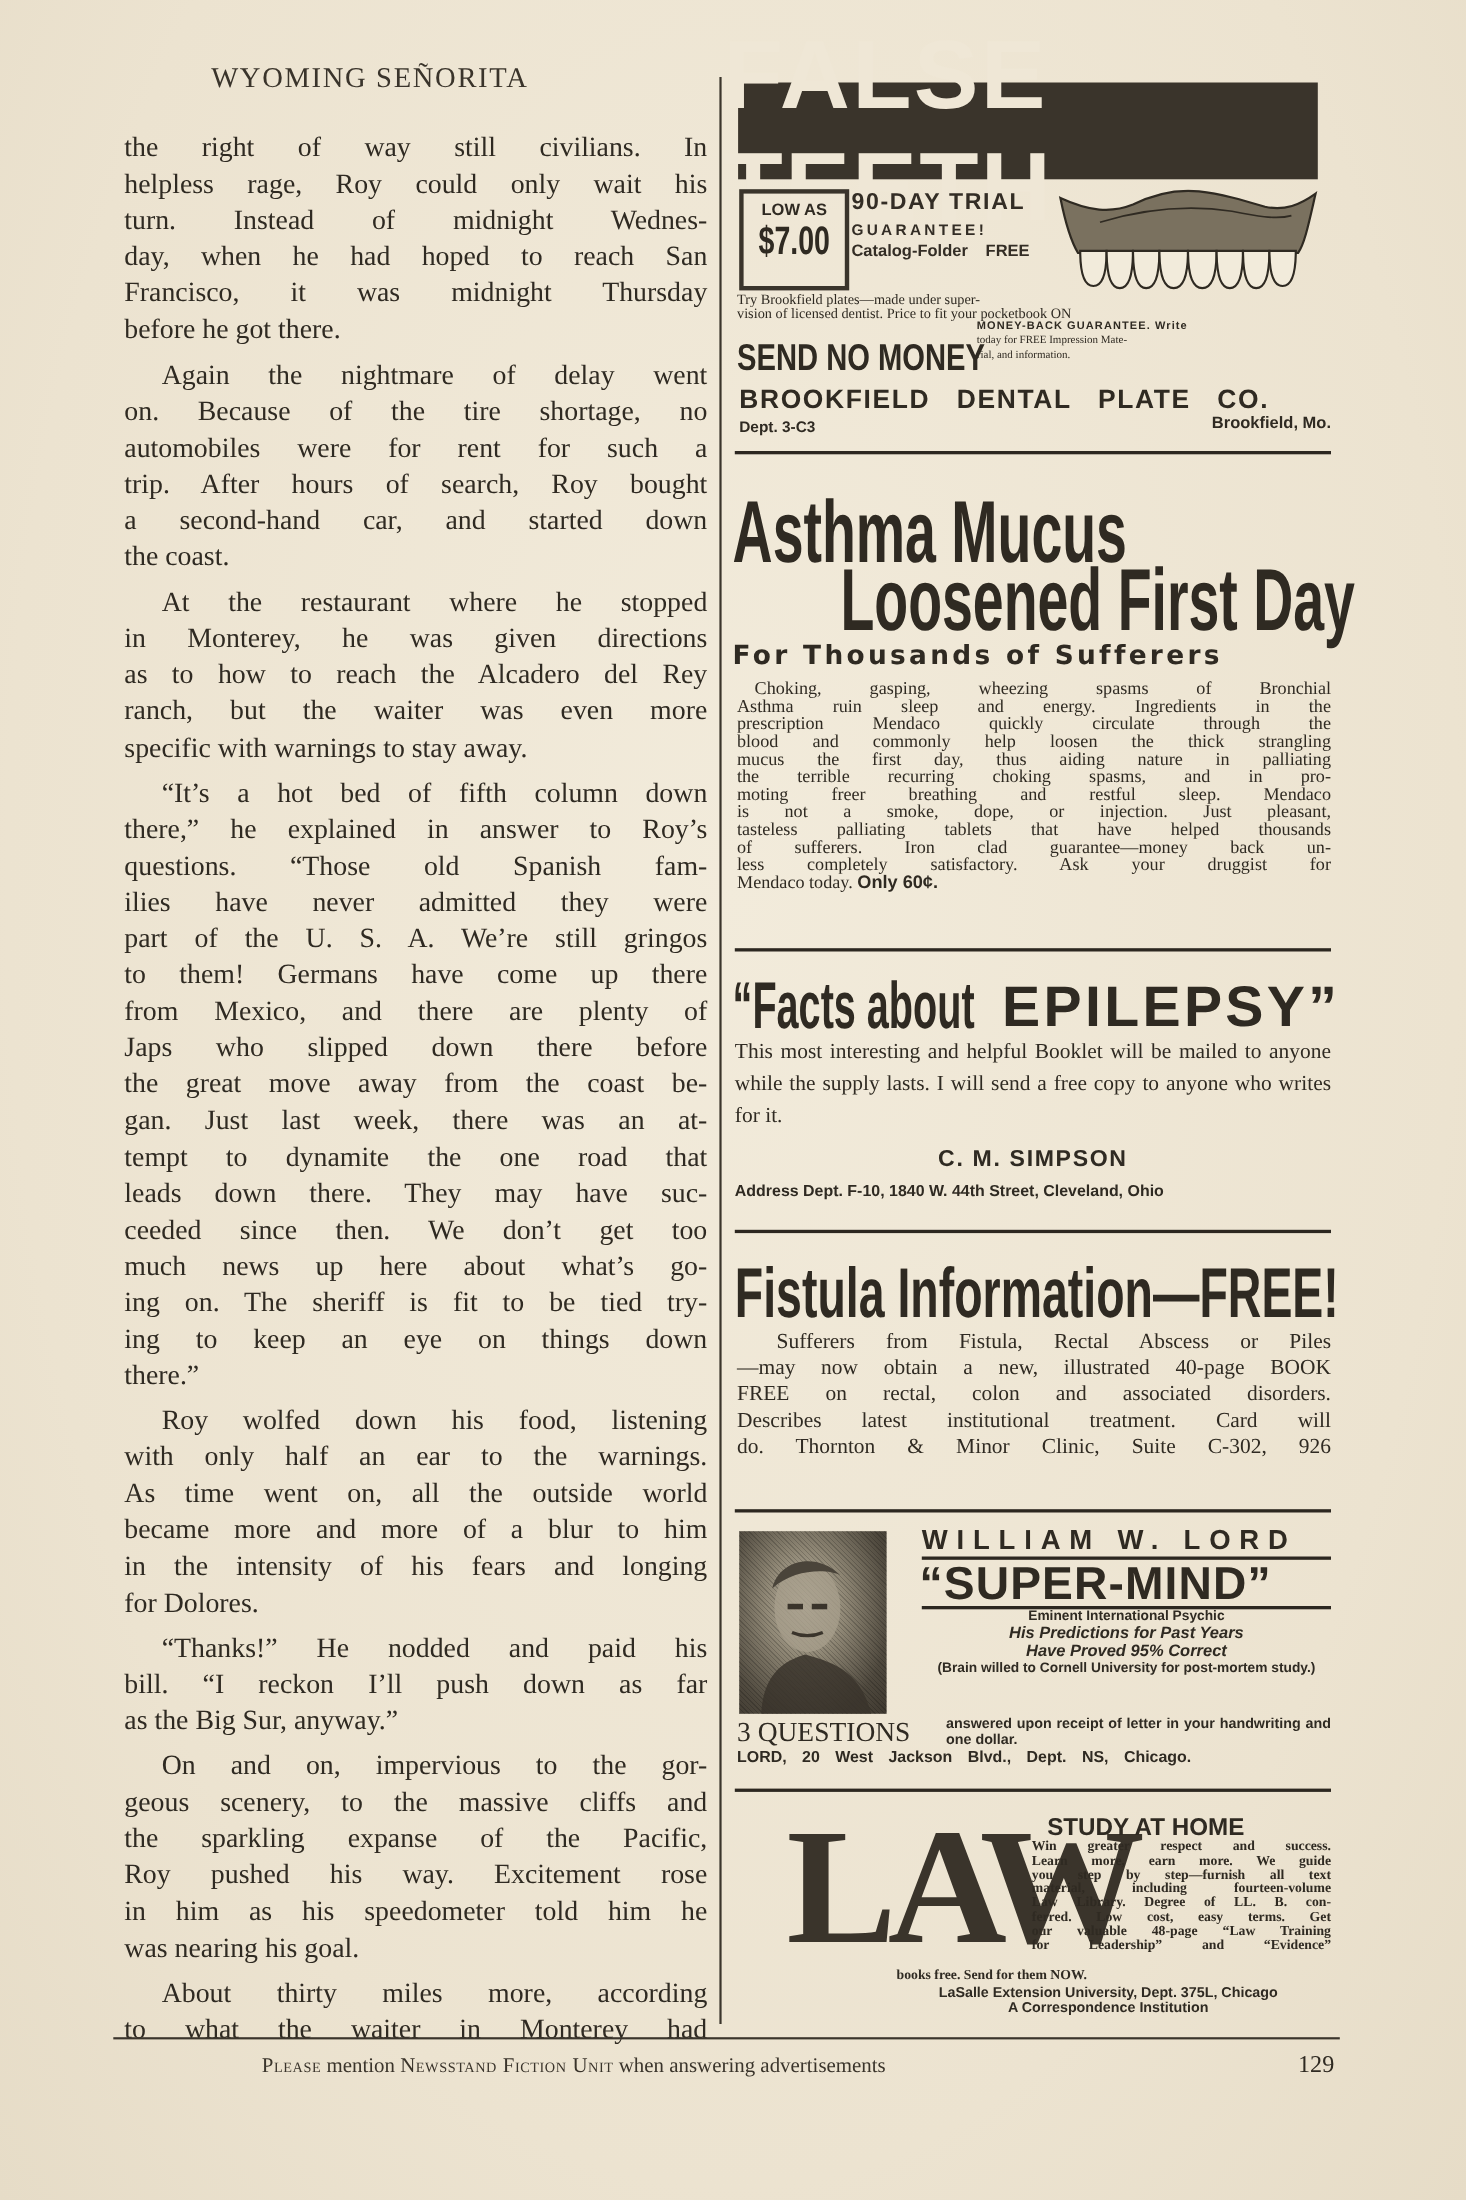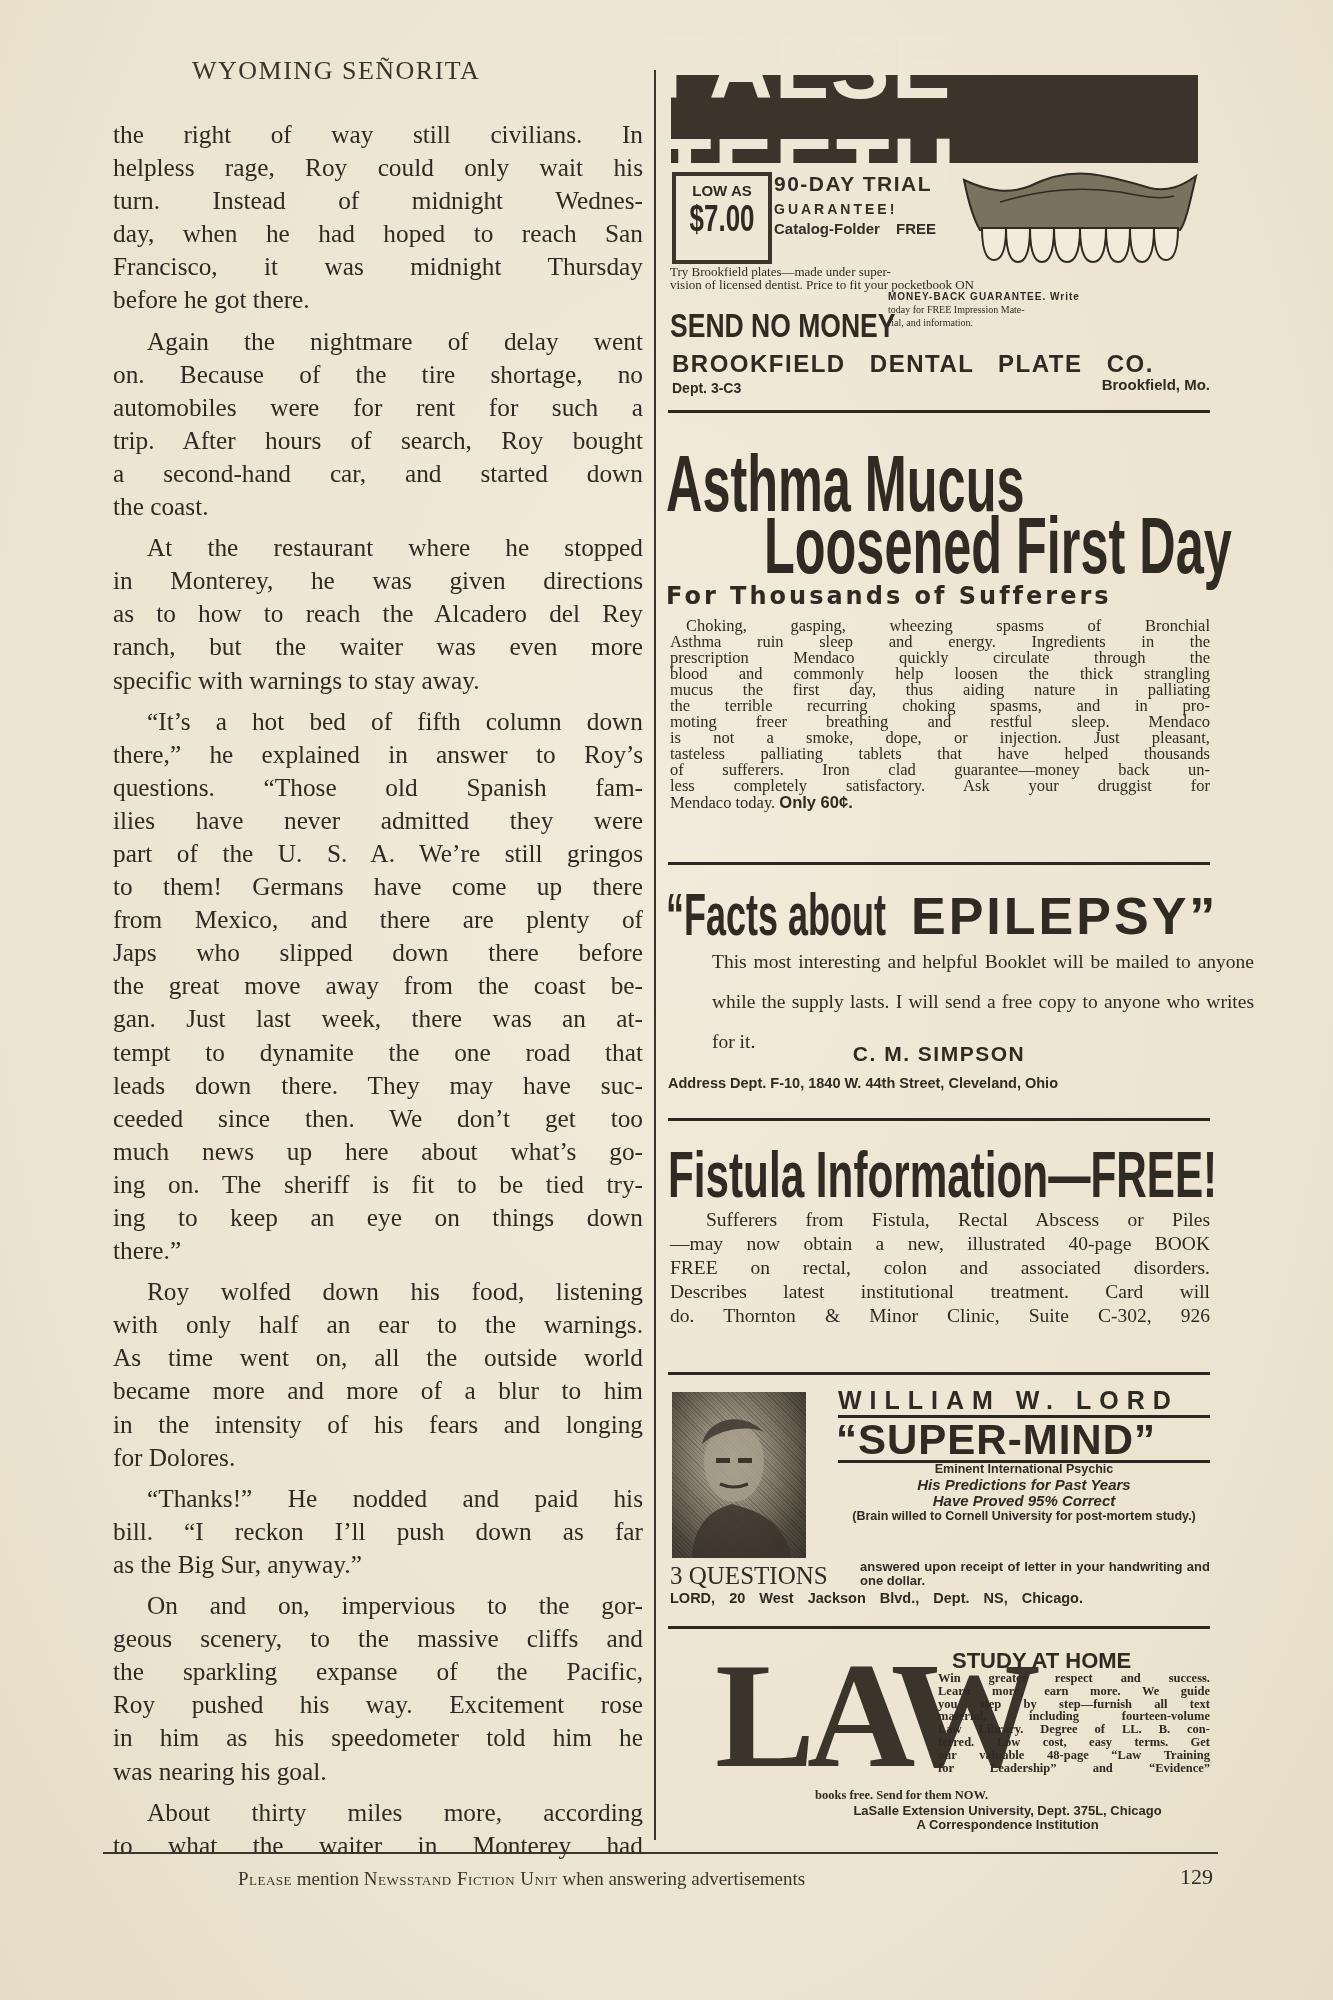--- a/index.html
+++ b/index.html
@@ -48,21 +48,21 @@
   .as-sub { position: absolute; left: 666px; top: 582px; font-family: "DejaVu Sans", sans-serif; font-weight: bold; font-size: 24px; letter-spacing: 3px; color: #2f2a22; white-space: nowrap; }
   .as-body { position: absolute; left: 670px; top: 618px; width: 540px; font-size: 16.5px; line-height: 16px; text-align: justify; }
   .as-body .ln { display: block; text-align: justify; text-align-last: justify; white-space: nowrap; }
   .as-body .ln.last { text-align-last: left; }
   .as-body .ln:first-child { padding-left: 16px; }
 
   
   .ep-head { position: absolute; left: 666px; top: 880px; white-space: nowrap; }
   .ep-head .a { font-family: "Liberation Sans", sans-serif; font-weight: bold; font-size: 60px; transform: scaleX(0.6); transform-origin: left top; display: inline-block; position: absolute; left: 0; top: 0; }
   .ep-head .b { font-family: "Liberation Sans", sans-serif; font-weight: bold; font-size: 52px; letter-spacing: 3px; position: absolute; left: 245px; top: 6px; }
-  .ep-body { position: absolute; left: 668px; top: 942px; width: 542px; font-size: 19.5px; line-height: 40px; text-align: justify; margin-left: 44px; }
+  .ep-body { position: absolute; left: 668px; top: 942px; width: 542px; font-size: 19.5px; line-height: 29px; text-align: justify; }
   .ep-name { position: absolute; left: 668px; top: 1042px; width: 542px; text-align: center; font-family: "Liberation Sans", sans-serif; font-weight: bold; font-size: 21px; letter-spacing: 1.5px; }
   .ep-addr { position: absolute; left: 668px; top: 1075px; font-family: "Liberation Sans", sans-serif; font-weight: bold; font-size: 14.5px; }
 
   
   .fi-head { position: absolute; left: 668px; top: 1138px; font-family: "Liberation Sans", sans-serif; font-weight: bold; font-size: 64px; transform: scaleX(0.66); transform-origin: left top; white-space: nowrap; }
   .fi-body { position: absolute; left: 670px; top: 1208px; width: 540px; font-size: 19.5px; line-height: 24px; }
   .fi-body .ln { display: block; text-align: justify; text-align-last: justify; white-space: nowrap; }
   .fi-body .ln.last { text-align-last: left; }
   .fi-body .ln:first-child { padding-left: 36px; }
 

